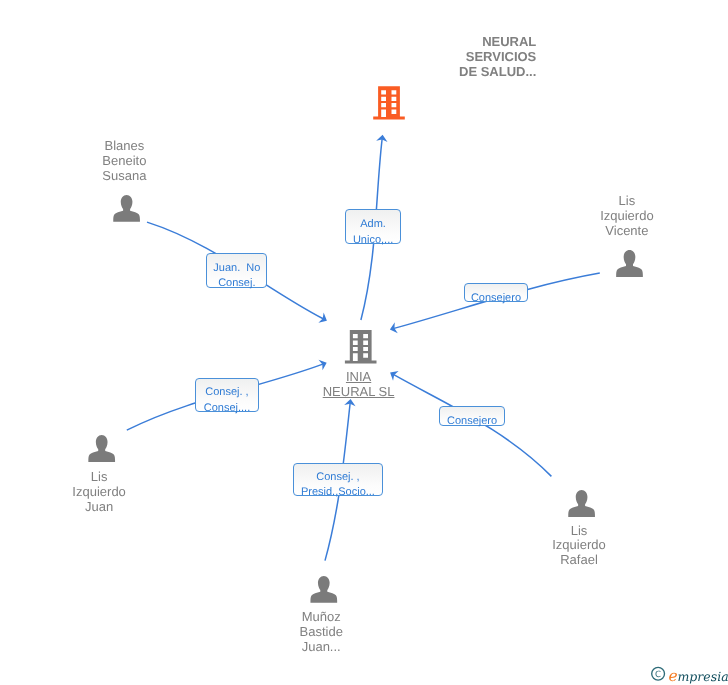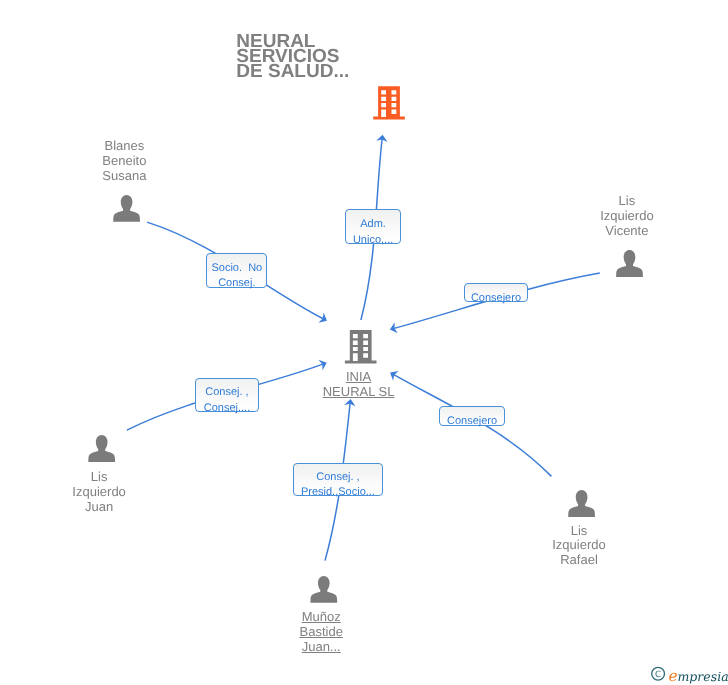--- a/index.html
+++ b/index.html
@@ -1,20 +1,20 @@
 <!DOCTYPE html>
 <html><head>
 <meta charset="utf-8">
 <style>
   html,body{margin:0;padding:0;}
   body{width:728px;height:685px;background:#ffffff;font-family:"Liberation Sans",sans-serif;overflow:hidden;position:relative;
     -webkit-font-smoothing:antialiased;text-rendering:geometricPrecision;}
   #canvas{position:absolute;left:0;top:0;width:728px;height:685px;}
   .nlabel{position:absolute;color:#808080;font-size:13px;line-height:14.9px;text-align:center;white-space:pre;}
-  .ntitle{position:absolute;color:#808080;font-size:19px;line-height:15.05px;font-weight:bold;text-align:left;white-space:pre;}
+  .ntitle{position:absolute;color:#808080;font-size:13px;line-height:15.05px;font-weight:bold;text-align:right;white-space:pre;}
   .elabel{position:absolute;border:1px solid #4a90d9;border-radius:4px;
     background:linear-gradient(180deg,#eff0f0 0%,#f6f6f6 35%,#fcfcfc 70%,#ffffff 100%);color:#2f7bd4;
     font-size:11px;line-height:15.5px;text-align:center;white-space:pre;
     display:flex;align-items:center;justify-content:center;box-sizing:border-box;padding-top:12px;}
   .footer{position:absolute;left:648px;top:663px;width:80px;height:22px;}
 </style>
 </head>
 <body>
 
 <svg id="canvas" viewBox="0 0 728 685">
@@ -81,26 +81,26 @@
 Susana</div>
     <div class="nlabel" style="left: 476.9px; top: 194px; width: 300px;">Lis
 Izquierdo
 Vicente</div>
     <div class="nlabel" style="left: -50.9px; top: 469.7px; width: 300px;">Lis
 Izquierdo
 Juan</div>
     <div class="nlabel" style="left: 429px; top: 523.5px; width: 300px;">Lis
 Izquierdo
 Rafael</div>
-    <div class="nlabel" style="left: 171.2px; top: 609.9px; width: 300px; text-decoration: underline;">Muñoz
+    <div class="nlabel" style="left: 171.2px; top: 609.9px; width: 300px;">Muñoz
 Bastide
 Juan...</div>
     <div class="elabel" style="left: 344.7px; top: 209.3px; width: 56.8px; height: 35.1px;">Adm.
 Unico,...</div>
-    <div class="elabel" style="left: 206.2px; top: 253.3px; width: 61.3px; height: 34.3px;">Socio.  No
+    <div class="elabel" style="left: 206.2px; top: 253.3px; width: 61.3px; height: 34.3px;">Juan.  No
 Consej.</div>
     <div class="elabel" style="left: 463.5px; top: 283.1px; width: 64.9px; height: 19.3px;">Consejero</div>
     <div class="elabel" style="left: 195.4px; top: 377.5px; width: 63.2px; height: 34.6px;">Consej. ,
 Consej....</div>
     <div class="elabel" style="left: 439.4px; top: 406.1px; width: 65.3px; height: 19.8px;">Consejero</div>
     <div class="elabel" style="left: 292.9px; top: 462.5px; width: 90.1px; height: 33.6px;">Consej. ,
 Presid.,Socio...</div>
   </div>
 
 <div class="footer">

